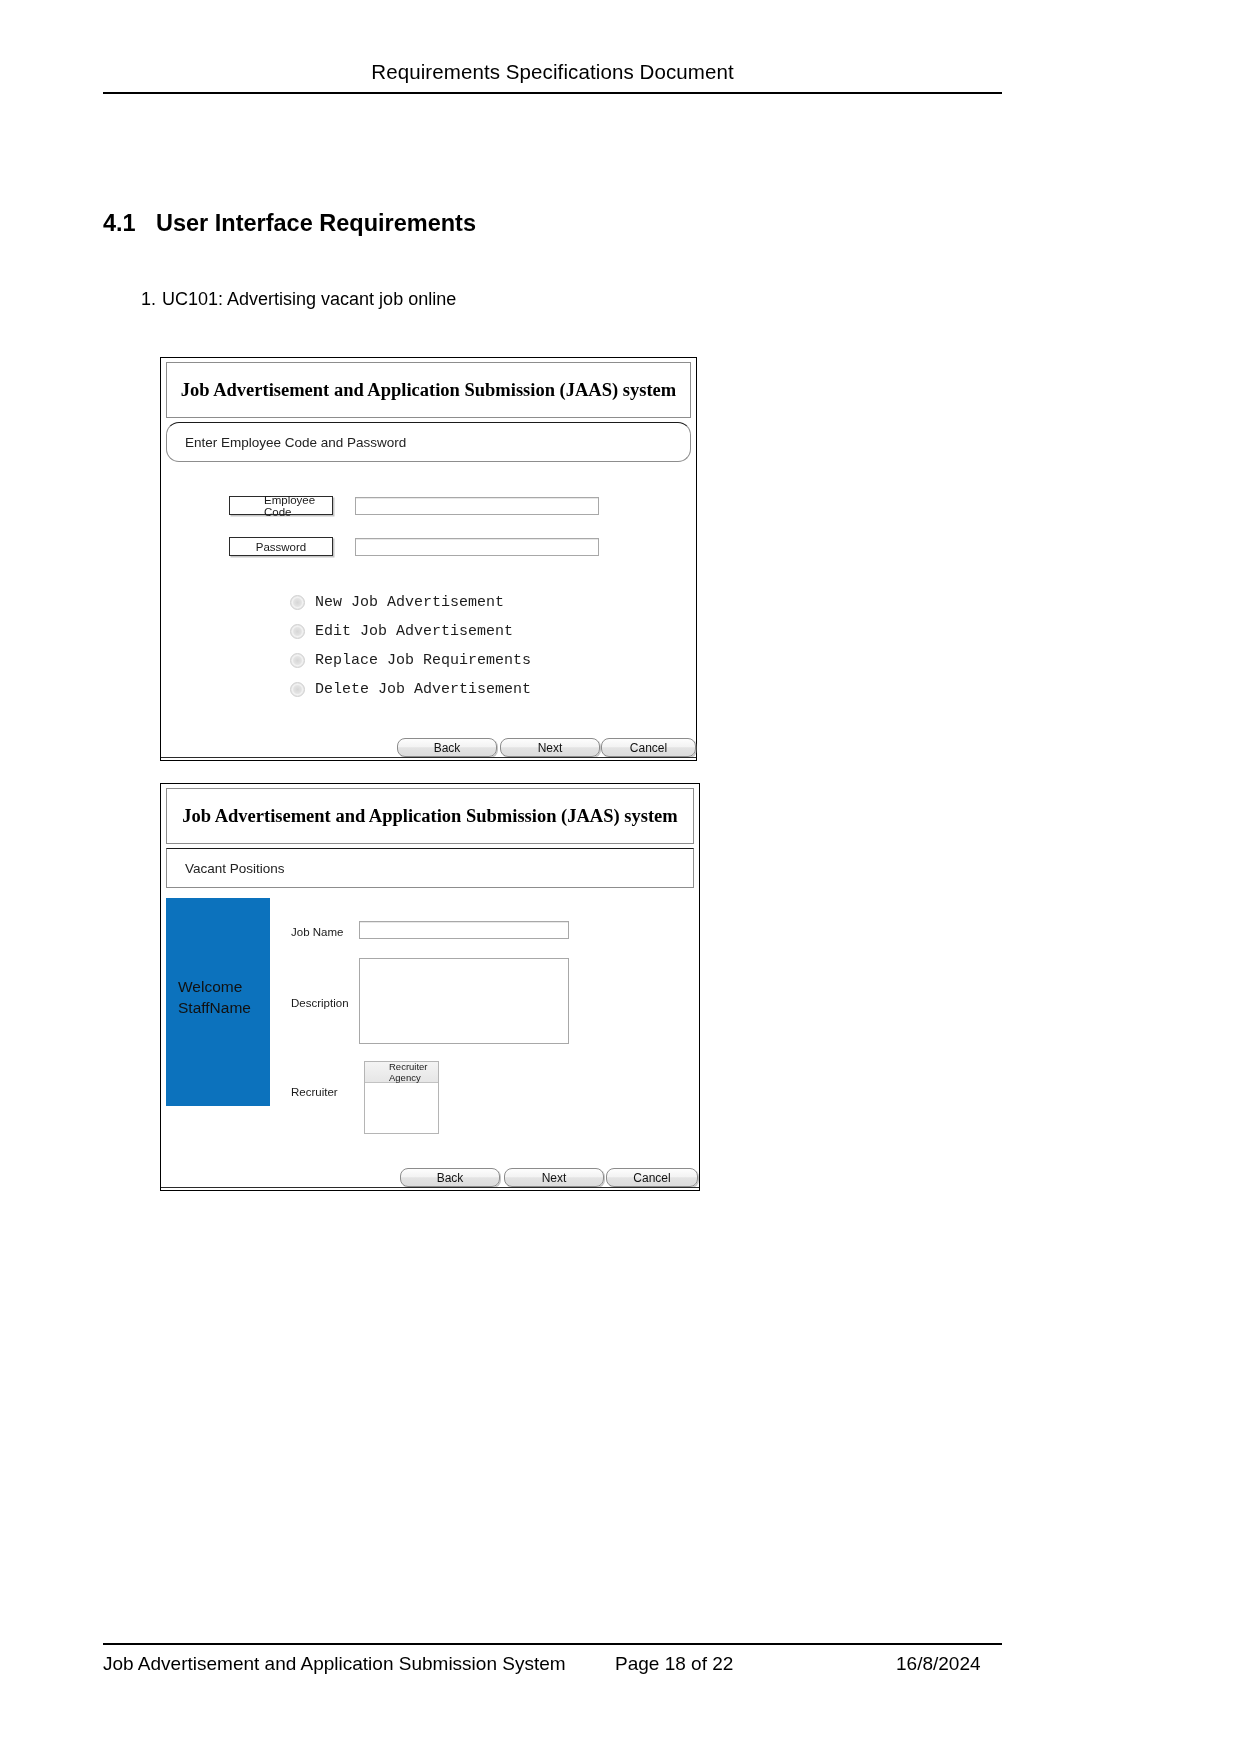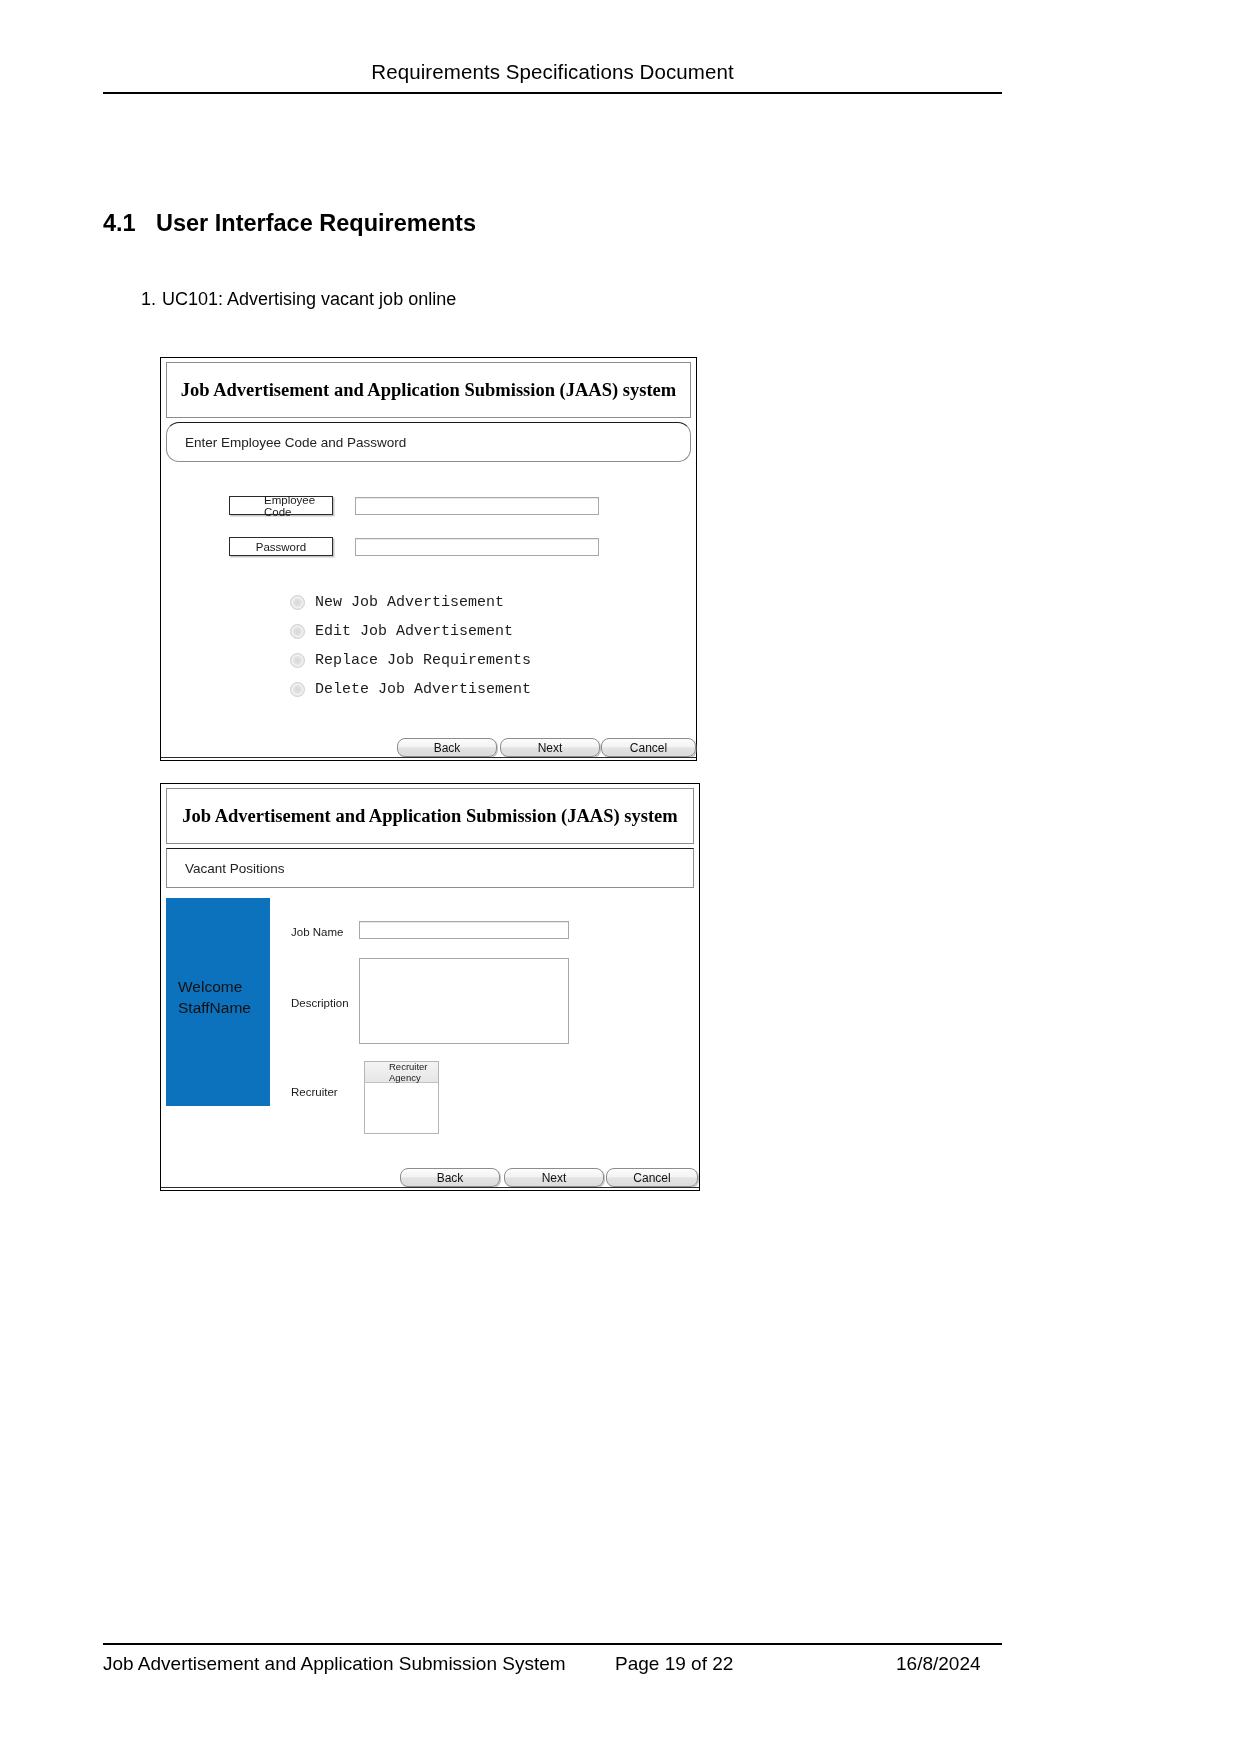--- a/index.html
+++ b/index.html
@@ -322,17 +322,17 @@
 
     <div class="btn" style="left:239px; top:384px; width:100px;">Back</div>
     <div class="btn" style="left:343px; top:384px; width:100px;">Next</div>
     <div class="btn" style="left:445px; top:384px; width:92px;">Cancel</div>
     <div class="btn-rule" style="left:0px; top:403px; width:538px;"></div>
   </div>
 
   <div class="footer-rule"></div>
   <div class="footer">
     <span class="f-left">Job Advertisement and Application Submission System</span>
-    <span class="f-mid">Page 19 of 22</span>
+    <span class="f-mid">Page 18 of 22</span>
     <span class="f-right">16/8/2024</span>
   </div>
 
 </div>
 
 </body></html>

